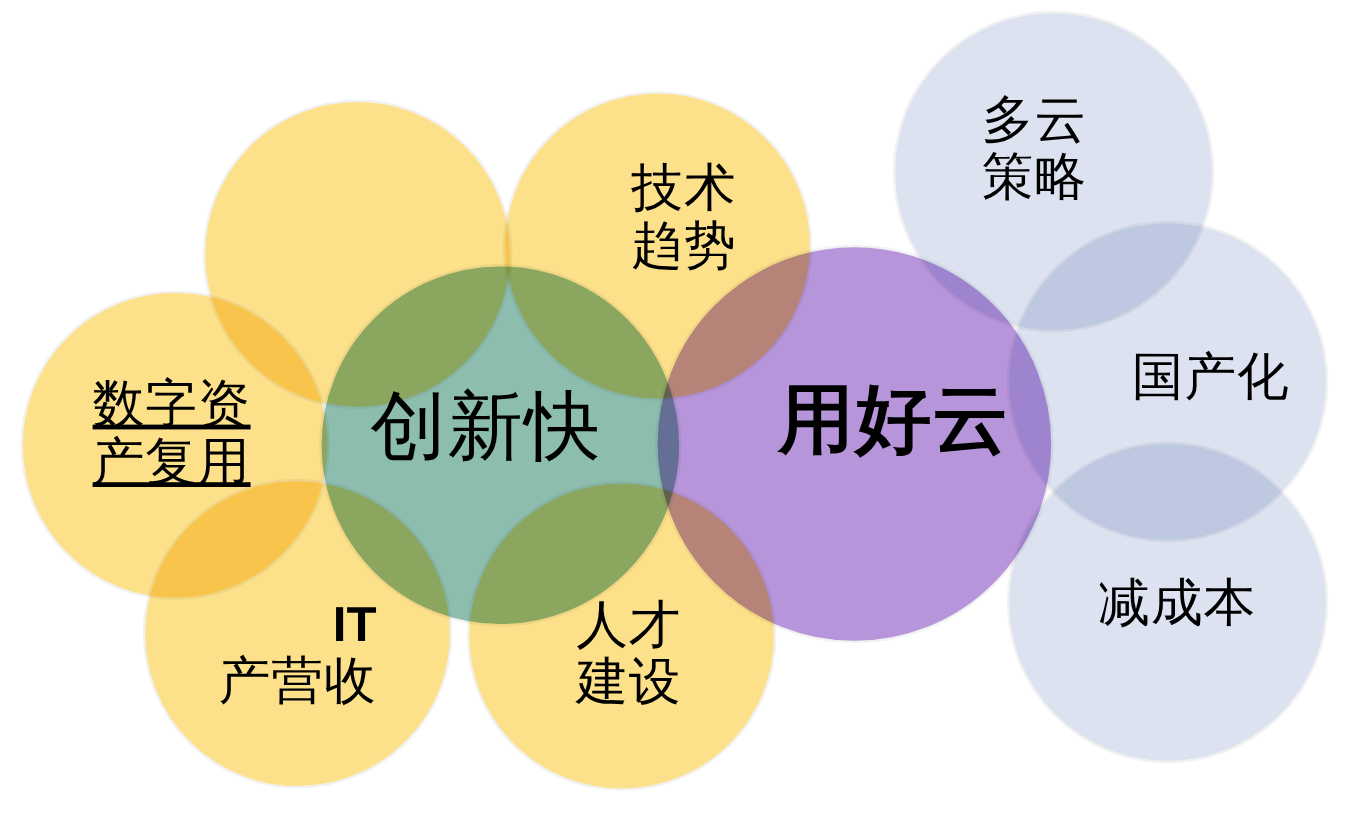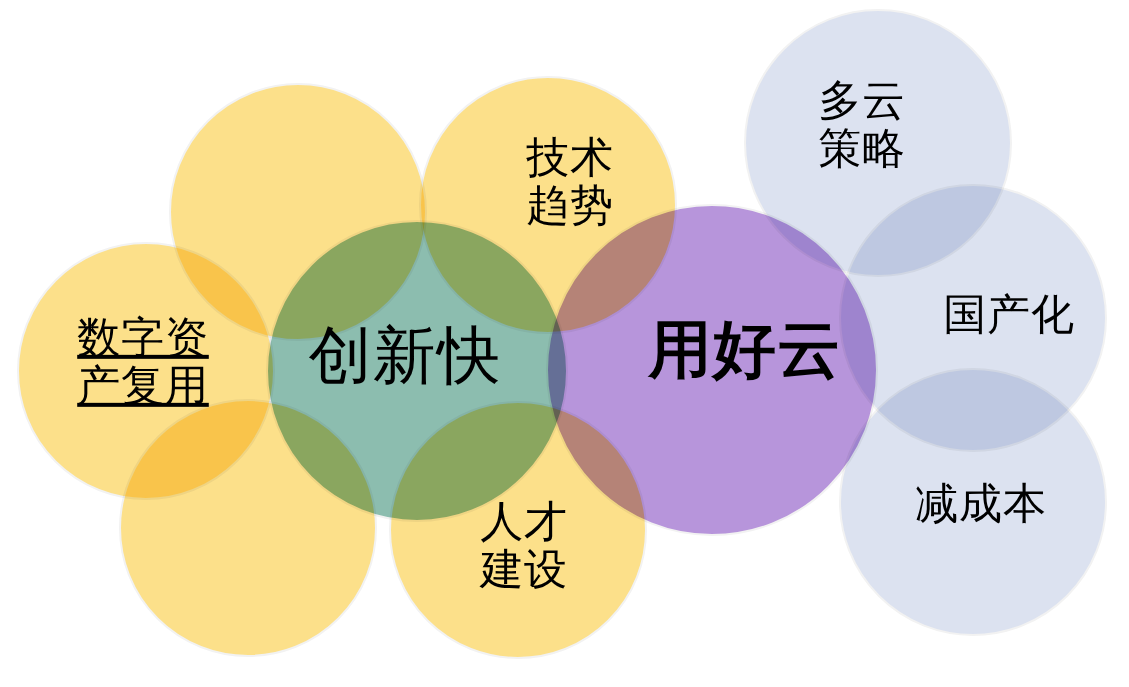--- a/index.html
+++ b/index.html
@@ -80,17 +80,18 @@
       </g>
   </svg>
 
   <div id="labels">
       <div class="label medium" style="left: 570px; top: 182px;"><span class="ln">技术</span><span class="ln">趋势</span></div>
       <div class="label medium" style="left: 862px; top: 125px;"><span class="ln">多云</span><span class="ln">策略</span></div>
       <div class="label medium" style="left: 143px; top: 362px; text-decoration: underline;"><span class="ln">数字资</span><span class="ln">产复用</span></div>
       <div class="label large" style="left: 405px; top: 356px;"><span class="ln">创新快</span></div>
       <div class="label large" style="left: 745px; top: 350px; font-weight: bold;"><span class="ln">用好云</span></div>
       <div class="label medium" style="left: 969px; top: 315px; margin-left: 40px;"><span class="ln">国产化</span></div>
+      <div class="label medium" style="left: 248px; top: 545px;"><span class="ln"><span class="it-bold">IT</span></span><span class="ln">产营收</span></div>
       <div class="label medium" style="left: 524px; top: 546px;"><span class="ln">人才</span><span class="ln">建设</span></div>
       <div class="label medium" style="left: 981px; top: 504px;"><span class="ln">减成本</span></div>
     </div>
 
 </div>
 
 </body></html>

